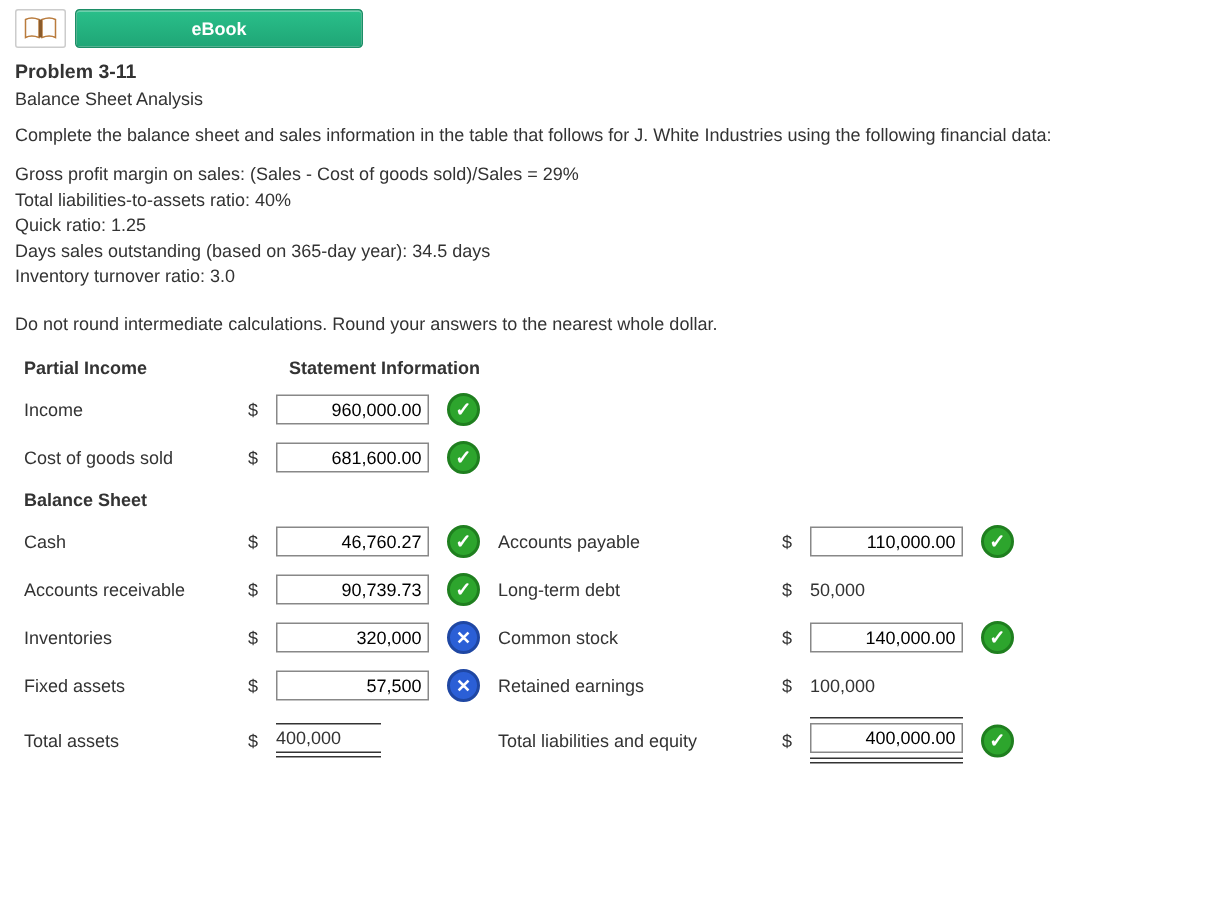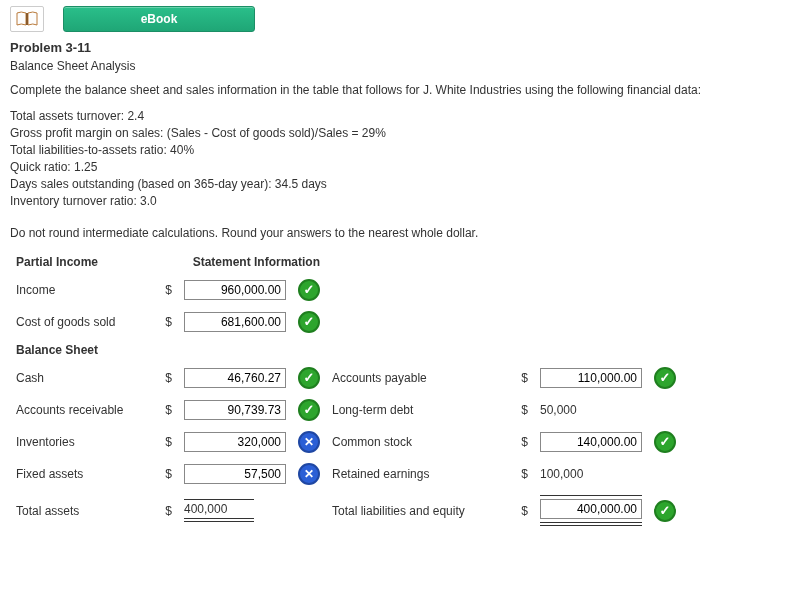--- a/index.html
+++ b/index.html
@@ -6,21 +6,21 @@
     margin: 0;
     padding: 6px 10px 20px 10px;
     font-family: Verdana, Arial, sans-serif;
     font-size: 12px;
     color: #333;
     width: 786px;
   }
   .top-bar {
     display: flex;
     align-items: center;
-    gap: 19px;
+    gap: 6px;
     margin-bottom: 8px;
   }
   .book-icon-box {
     width: 32px;
     height: 24px;
     border: 1px solid #ccc;
     background: #fff;
     display: flex;
     align-items: center;
     justify-content: center;
@@ -164,21 +164,20 @@
     </svg>
   </div>
   <div class="ebook-btn">eBook</div>
 </div>
 
 <div class="problem-title">Problem 3-11</div>
 <div class="subtitle">Balance Sheet Analysis</div>
 <div class="instructions">Complete the balance sheet and sales information in the table that follows for J. White Industries using the following financial data:</div>
 
 <div class="data-list">
-  <div>Total assets turnover: 2.4</div>
   <div>Gross profit margin on sales: (Sales - Cost of goods sold)/Sales = 29%</div>
   <div>Total liabilities-to-assets ratio: 40%</div>
   <div>Quick ratio: 1.25</div>
   <div>Days sales outstanding (based on 365-day year): 34.5 days</div>
   <div>Inventory turnover ratio: 3.0</div>
 </div>
 
 <div class="note">Do not round intermediate calculations. Round your answers to the nearest whole dollar.</div>
 
 <table class="sheet">

